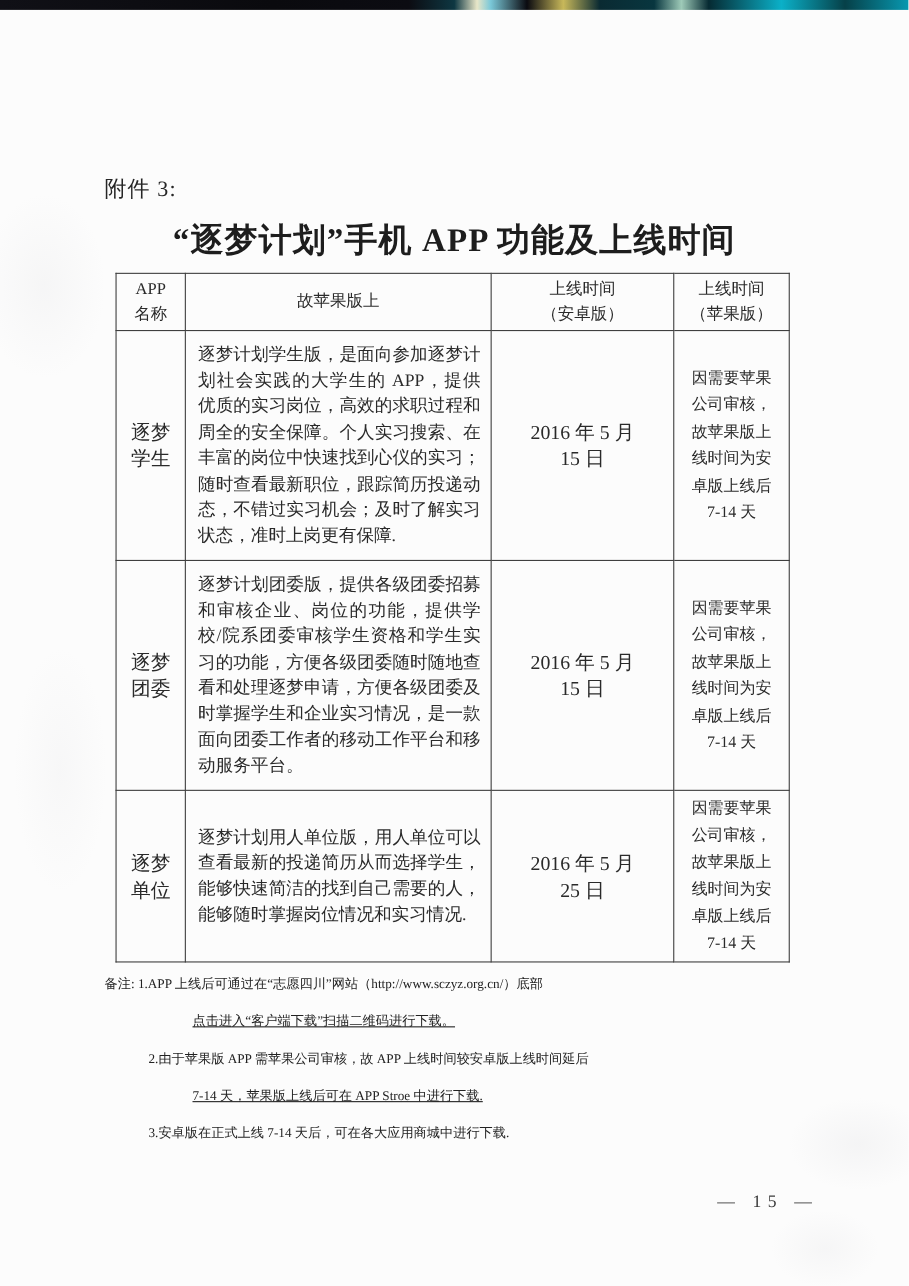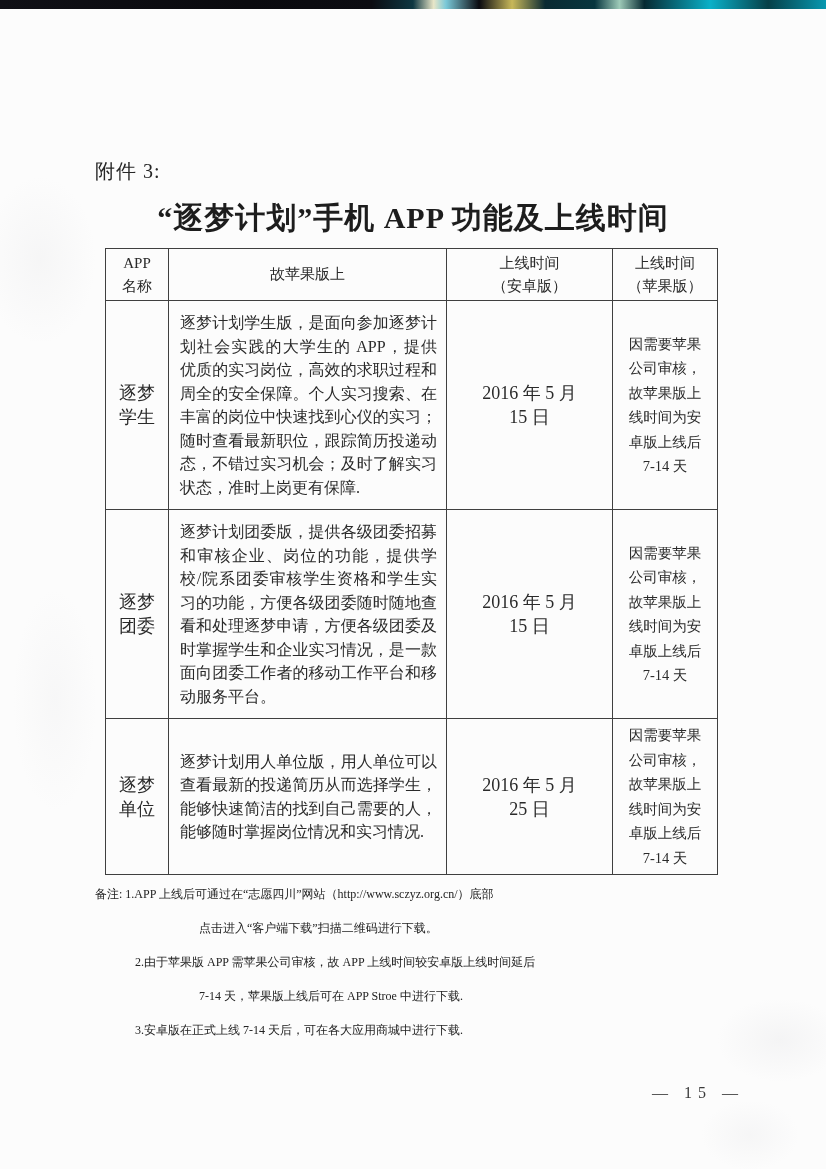--- a/index.html
+++ b/index.html
@@ -59,21 +59,21 @@
     text-align: justify; font-size: 16px; line-height: 23.5px;
     padding: 10px 9px 10px 11px; color: #2d2d2d;
   }
   .cell-ios { text-align: center; white-space: pre-line; font-size: 14.5px; line-height: 24.5px; }
   .notes {
     position: absolute; left: 95px; top: 877px; width: 660px;
     font-size: 12px; line-height: 34px; color: #222;
   }
   .note-line { white-space: nowrap; }
   .indent-item { margin-left: 40px; }
-  .indent-cont { margin-left: 104px; }
+  .indent-cont { margin-left: 80px; text-decoration: underline; }
   .page-number {
     position: absolute; left: 618px; top: 1084px; width: 160px;
     text-align: center; font-size: 16px; letter-spacing: 6px; color: #3a3a3a;
   }
 </style>
 </head>
 <body>
 
 <div class="page">
 

